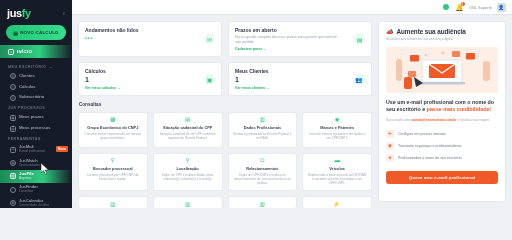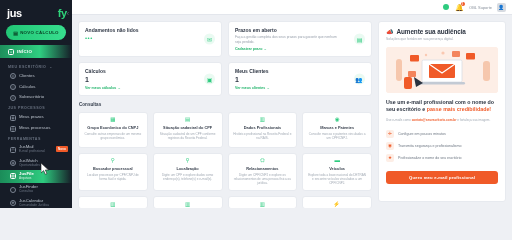--- a/index.html
+++ b/index.html
@@ -11,21 +11,21 @@
   .app { display: flex; width: 512px; height: 208px; }
 
   
   .sidebar {
     width: 72px; height: 208px; background: #161c27;
     flex: 0 0 72px; position: relative; overflow: hidden;
     padding-top: 5px;
   }
   .logo-row { display:flex; align-items:center; justify-content:space-between; padding: 3px 7px 4px 7px; }
   .logo { font-size: 11px; font-weight: bold; color: #ffffff; letter-spacing: -0.4px; line-height:1; }
-  .logo .accent { color: #2ed47a; margin-left: 36px; }
+  .logo .accent { color: #2ed47a; }
   .collapse-icon { color:#5d6676; font-size: 7px; line-height:1; }
 
   .new-calc-btn {
     margin: 2px 6px 5px 6px; height: 15px; border-radius: 8px;
     background: linear-gradient(90deg,#22c776,#37dd8e);
     display:flex; align-items:center; justify-content:center; gap:2px;
     color:#083e23; font-size:4.4px; font-weight:bold; letter-spacing:.25px;
   }
   .new-calc-btn .ic { font-size:5px; }
 

